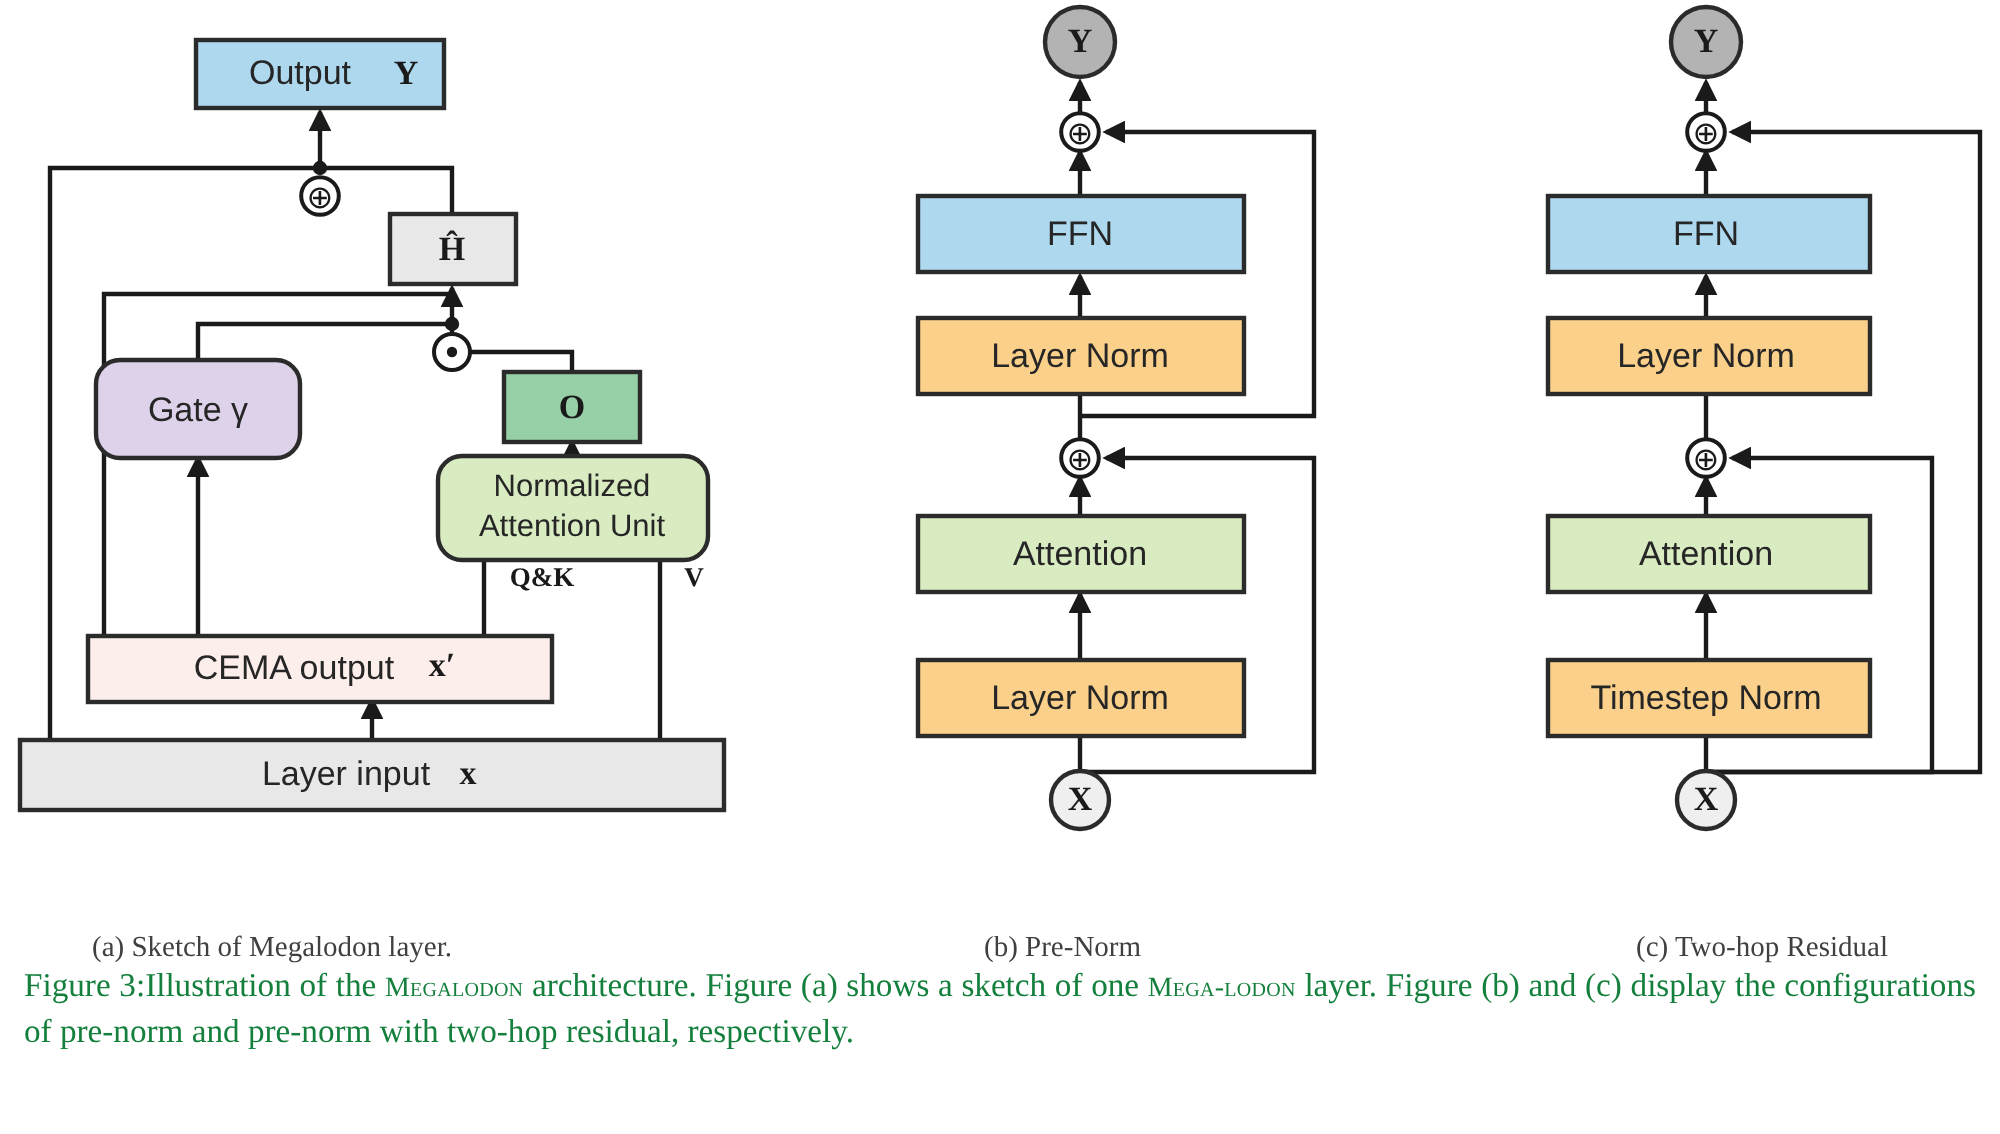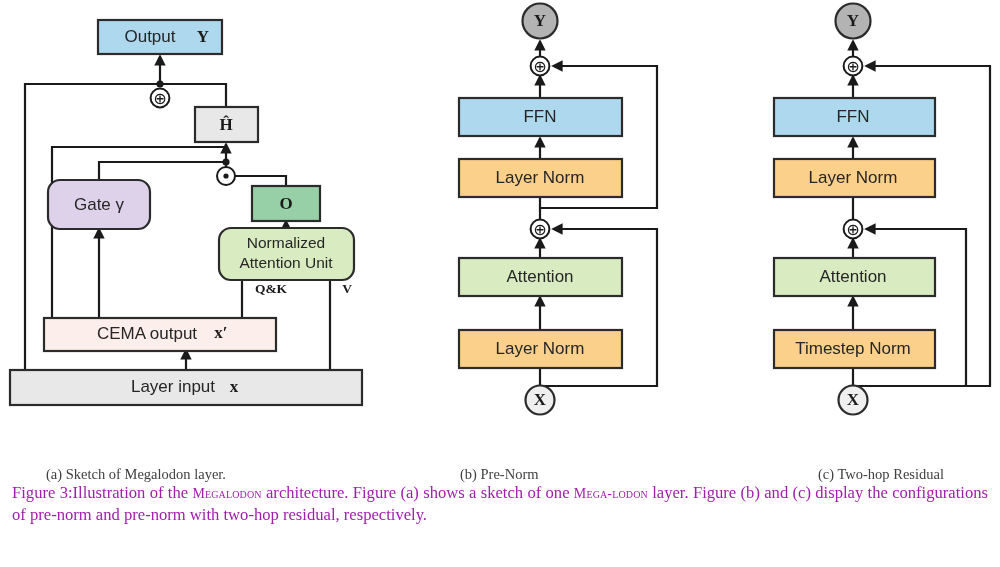--- a/index.html
+++ b/index.html
@@ -79,31 +79,31 @@
   .subcap {
     position: absolute;
     font-family: Liberation Serif, serif;
     font-size: 14.5px;
     color: #404040;
     white-space: nowrap;
     top: 12px;
     margin-top: 24px;
   }
   #subcap-a { left: 46px; }
-  #subcap-b { left: 460px; }
+  #subcap-b { left: 492px; }
   #subcap-c { left: 818px; }
   .caption {
     position: absolute;
     left: 12px;
     top: 482px;
     width: 976px;
     font-family: "Liberation Serif", serif;
     font-size: 16.6px;
     line-height: 1.33;
-    color: #a21caf;
+    color: #15803d;
     text-align: justify;
     text-justify: inter-word;
   }
   .sc {
     font-variant: small-caps;
     font-size: 1em;
   }
   .scfallback {
     font-size: 0.84em;
     letter-spacing: 0.01em;

